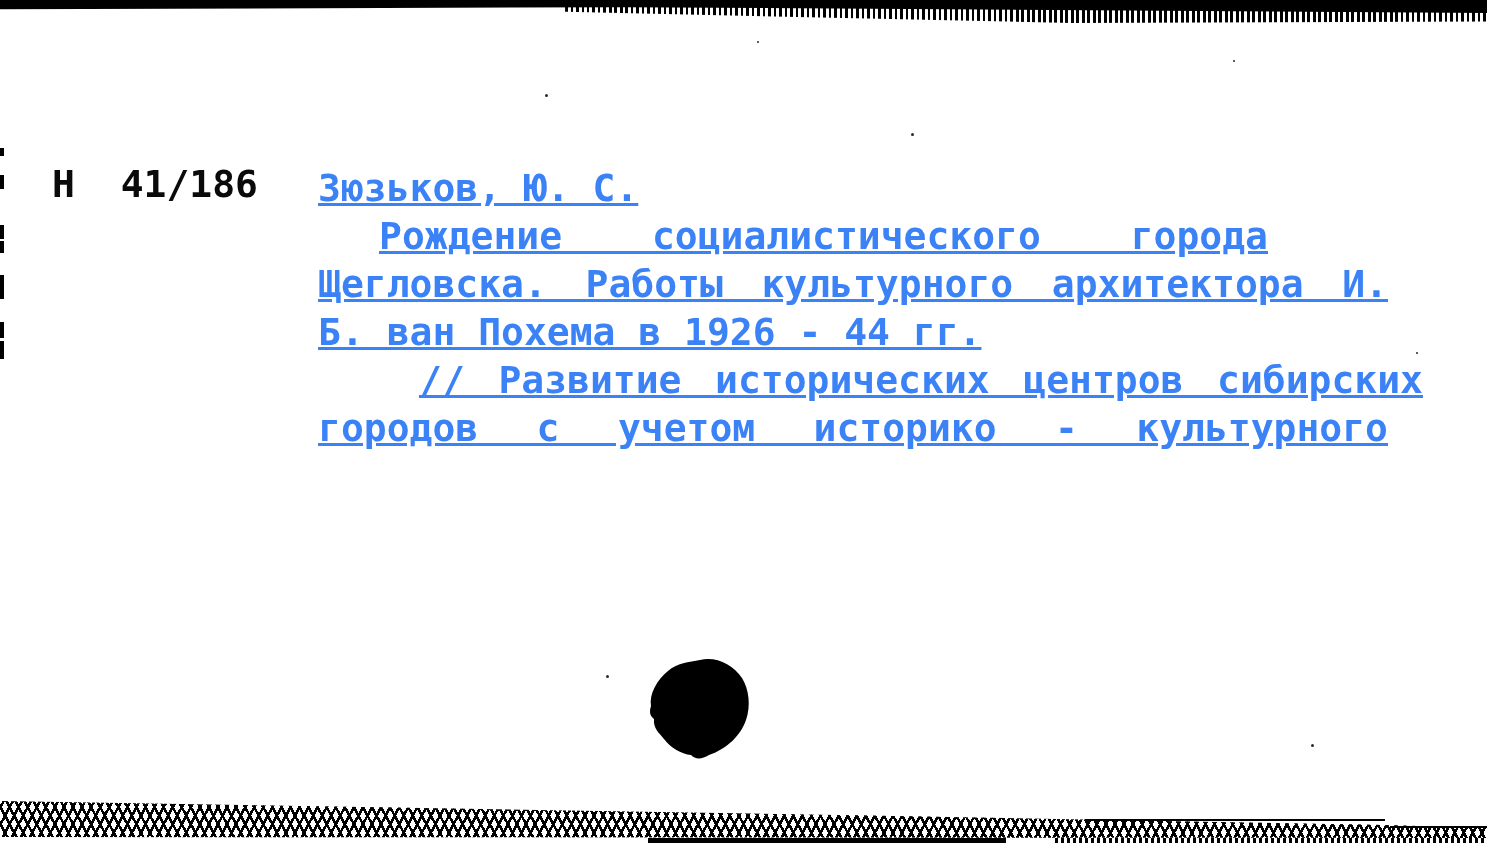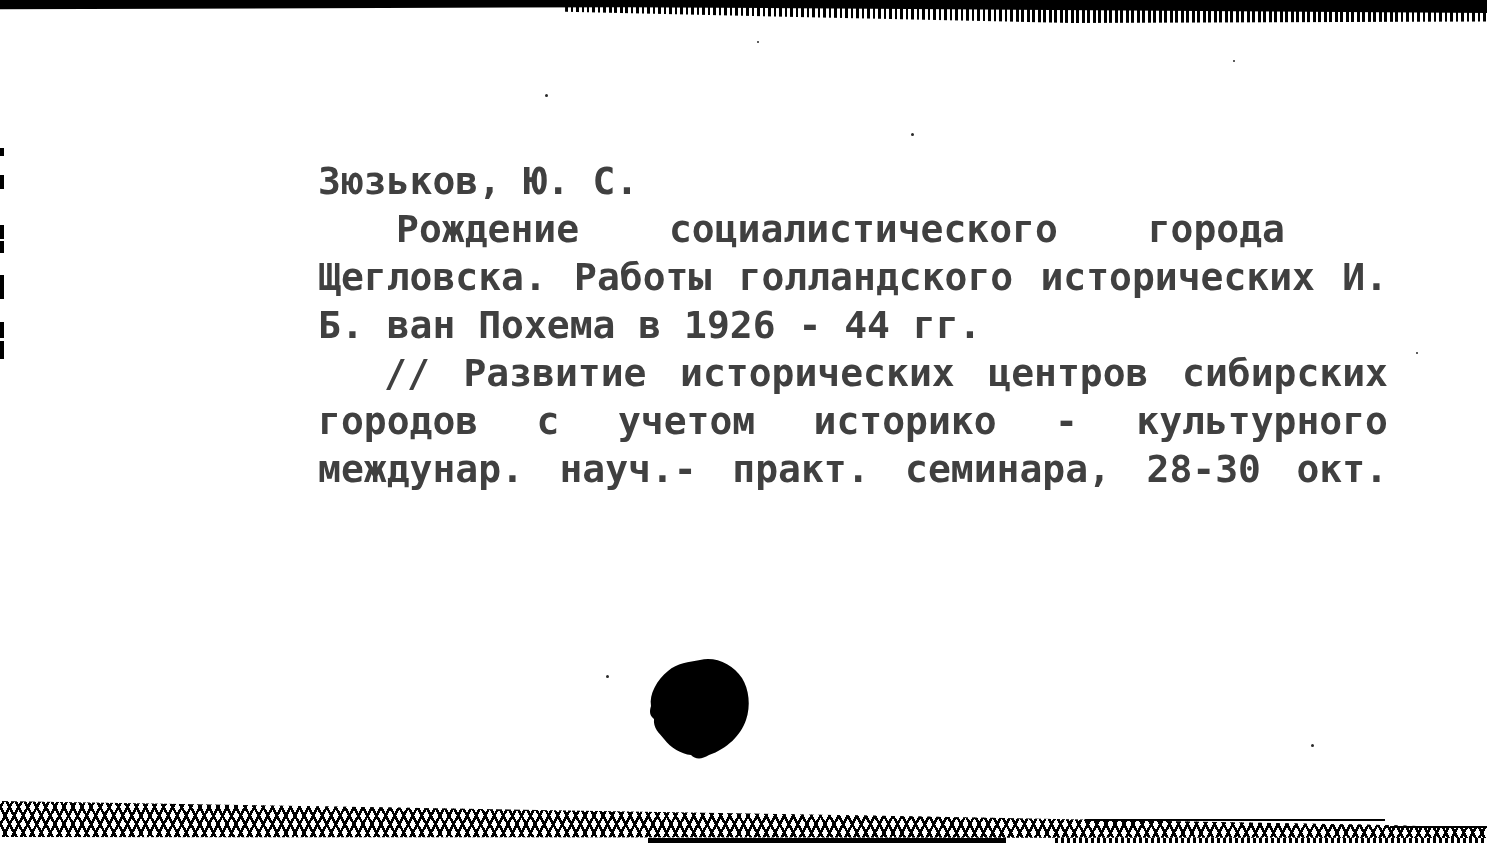--- a/index.html
+++ b/index.html
@@ -4,28 +4,29 @@
 <style>
   html,body{margin:0;padding:0;}
   body{
     width:1487px;height:843px;position:relative;overflow:hidden;
     background:#ffffff;
     font-family:"DejaVu Sans Mono","Liberation Mono",monospace;
   }
   .card{position:absolute;inset:0;}
   
   .typetext{
-    position:absolute;left:318px;top:157px;width:1070px;
-    font-size:38px;font-weight:bold;color:#404040;line-height:48px;
+    position:absolute;left:318px;top:164px;width:1070px;
+    font-size:38px;font-weight:bold;color:#3b82f6;line-height:48px;
     letter-spacing:0;
+    text-decoration:underline;
   }
   .line{width:1070px;height:48px;white-space:pre;overflow:visible;}
   .j{white-space:normal;text-align:justify;text-align-last:justify;}
-  .indent{margin-left:66px;width:1004px;}
-  .narrow{margin-left:78px;width:889px;}
+  .indent{margin-left:101px;width:1004px;}
+  .narrow{margin-left:61px;width:889px;}
   .callnum{
     position:absolute;left:52px;top:160px;height:48px;line-height:48px;
     font-size:38px;font-weight:bold;color:#0a0a0a;white-space:pre;
   }
   
   .top-band{position:absolute;top:0;left:0;width:1487px;height:26px;}
   .top-band-solid{
     position:absolute;top:0;left:0;width:100%;height:13px;background:#000;
     clip-path:polygon(0 0,100% 0,100% 100%,42% 55%,0 72%);
   }
@@ -71,29 +72,29 @@
   </div>
 
   <div class="edge-mark em1"></div>
   <div class="edge-mark em2"></div>
   <div class="edge-mark em3"></div>
   <div class="edge-mark em4"></div>
   <div class="edge-mark em5"></div>
   <div class="edge-mark em6"></div>
   <div class="edge-mark em7"></div>
 
+  <div class="callnum">Н  41/186</div>
 
   <div class="typetext">
     <div class="line">Зюзьков, Ю. С.</div>
     <div class="line j narrow">Рождение социалистического города</div>
-    <div class="line j">Щегловска. Работы голландского исторических И.</div>
+    <div class="line j">Щегловска. Работы культурного архитектора И.</div>
     <div class="line">Б. ван Похема в 1926 - 44 гг.</div>
     <div class="line j indent">// Развитие исторических центров сибирских</div>
     <div class="line j">городов с учетом историко - культурного</div>
-    <div class="line j">междунар. науч.- практ. семинара, 28-30 окт.</div>
   </div>
 
   <svg class="blot" viewBox="0 0 112 110" aria-hidden="true">
     <path fill="#000" d="M55 4
       C70 0 88 8 97 22
       C104 33 106 50 101 64
       C96 79 82 93 64 99
       C56 104 50 103 46 99
       C36 98 26 92 19 83
       C14 77 8 72 9 63

